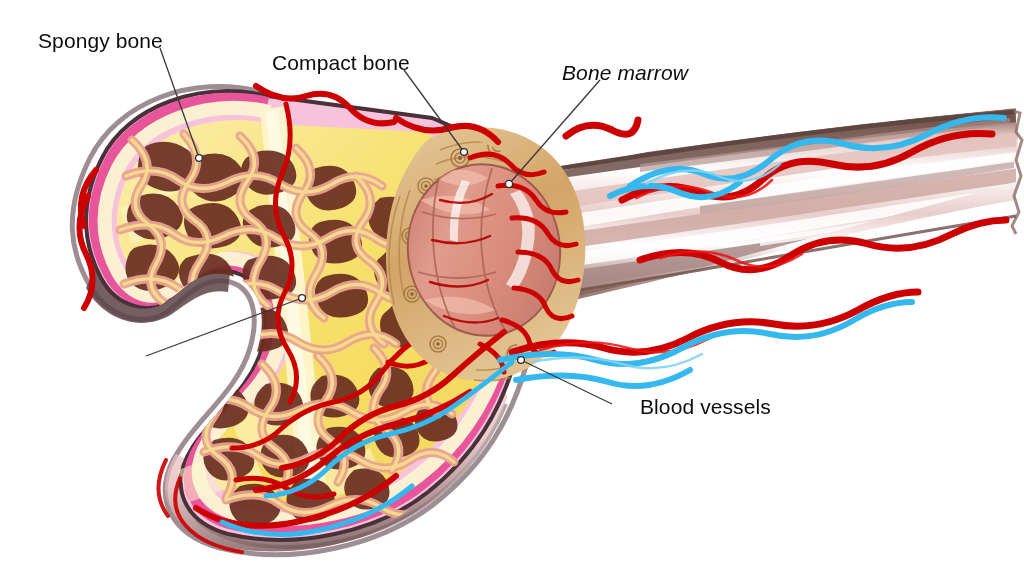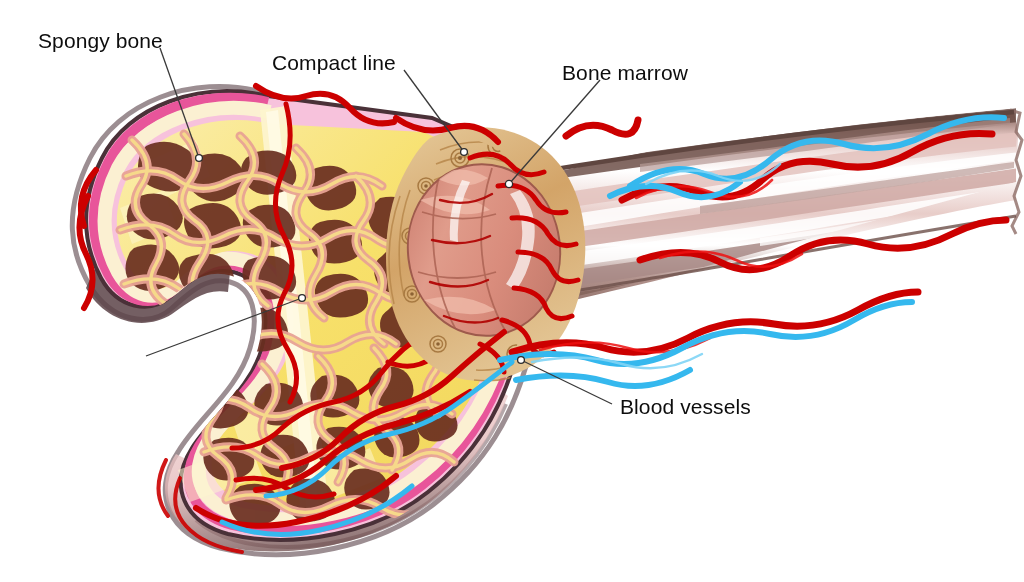--- a/index.html
+++ b/index.html
@@ -395,17 +395,17 @@
   <g fill="#ffffff" stroke="#2b2b2b" stroke-width="1.3">
     <circle cx="199" cy="158" r="3.4"></circle>
     <circle cx="464" cy="152" r="3.4"></circle>
     <circle cx="509" cy="184" r="3.6"></circle>
     <circle cx="302" cy="298" r="3.4"></circle>
     <circle cx="521" cy="360" r="3.4"></circle>
   </g>
 </svg>
 
 <div class="lbl" style="left:38px;top:30px;">Spongy bone</div>
-<div class="lbl" style="left:272px;top:52px;">Compact line</div>
-<div class="lbl" style="left:562px;top:62px;">Bone marrow</div>
-<div class="lbl" style="left:620px;top:396px;">Blood vessels</div>
+<div class="lbl" style="left:272px;top:52px;">Compact bone</div>
+<div class="lbl" style="left:562px;top:62px;font-style:italic;">Bone marrow</div>
+<div class="lbl" style="left:640px;top:396px;">Blood vessels</div>
 
 </div>
 
 </body></html>

